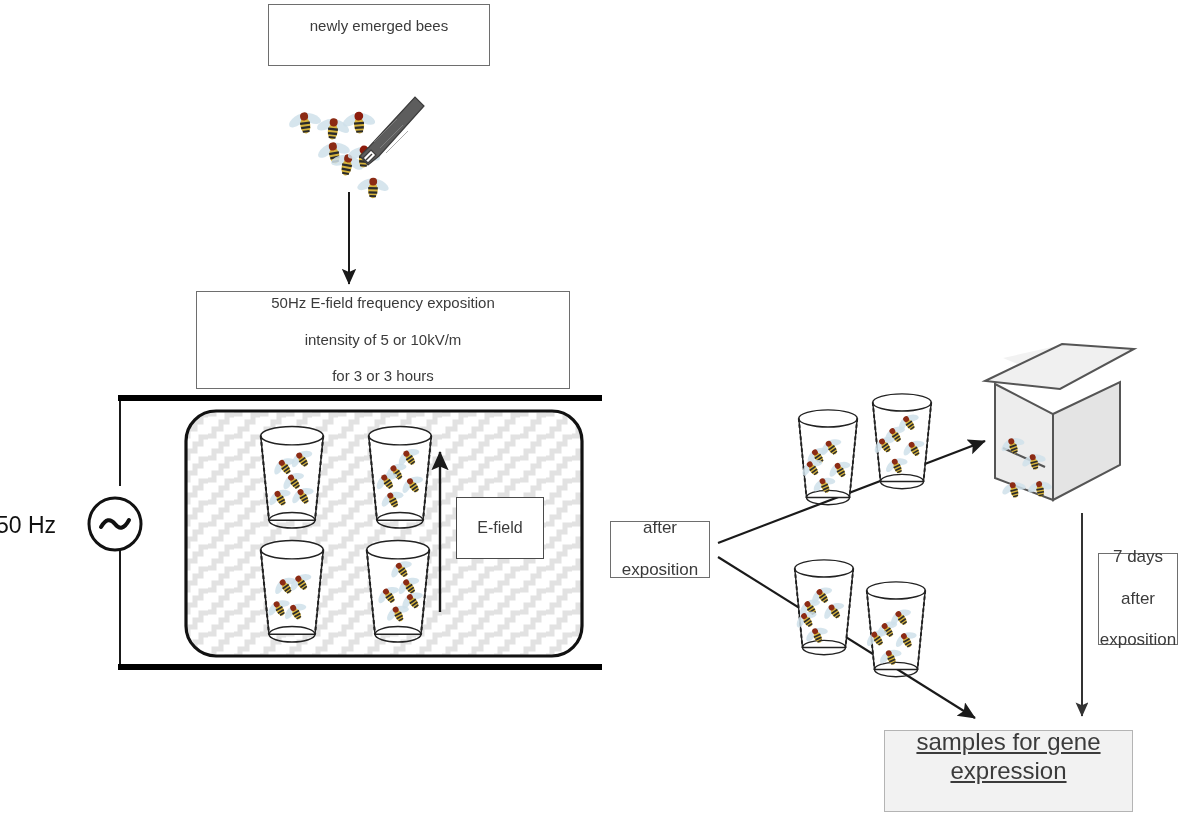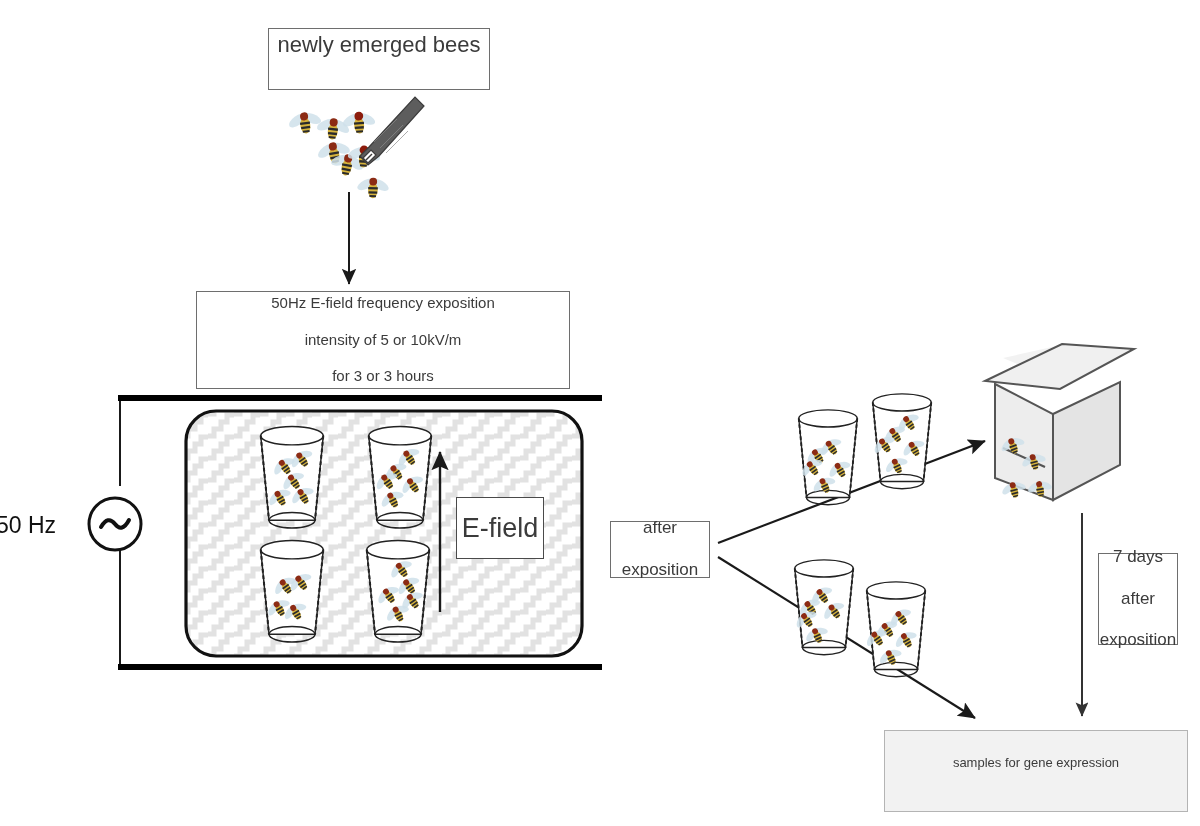--- a/index.html
+++ b/index.html
@@ -3,26 +3,26 @@
 <meta charset="utf-8">
 <style>
   html,body{margin:0;padding:0;background:#ffffff;}
   body{width:1200px;height:826px;overflow:hidden;font-family:"Liberation Sans",sans-serif;}
   #stage{position:relative;width:1200px;height:826px;background:#fff;}
   svg.layer{position:absolute;left:0;top:0;width:1200px;height:826px;}
   .tbox{position:absolute;box-sizing:border-box;border:1.6px solid #6e6e6e;background:#fff;
         display:flex;align-items:center;justify-content:center;text-align:center;
         color:#3b3b3b;font-family:"Liberation Sans",sans-serif;line-height:1.22;}
   .tbox span{display:block;width:100%;}
-  #box-marking{left:268px;top:4px;width:222px;height:62px;font-size:22px;margin-top:24px;}
+  #box-marking{left:268px;top:4px;width:222px;height:62px;font-size:15px;}
   #box-exposition{left:196px;top:291px;width:374px;height:98px;font-size:15px;}
-  #box-efield{left:456px;top:497px;width:88px;height:62px;font-size:27px;border:1.5px solid #4a4a4a;}
+  #box-efield{left:456px;top:497px;width:88px;height:62px;font-size:16px;border:1.5px solid #4a4a4a;}
   #box-after{left:610px;top:521px;width:100px;height:57px;font-size:17px;}
   #box-7days{left:1098px;top:553px;width:80px;height:92px;font-size:17px;}
-  #box-samples{left:884px;top:730px;width:304px;height:82px;font-size:13px;background:#f2f2f2;border:1.5px solid #b4b4b4;}
+  #box-samples{left:884px;top:730px;width:249px;height:82px;font-size:24px;background:#f2f2f2;border:1.5px solid #b4b4b4;text-decoration:underline;}
   #label-50hz{position:absolute;left:-4px;top:508px;width:78px;height:34px;
         display:flex;align-items:center;justify-content:flex-start;
         font-size:23px;color:#111;font-family:"Liberation Sans",sans-serif;}
 </style>
 </head>
 <body>
 
 <div id="stage">
 
   <svg class="layer" viewBox="0 0 1200 826">

